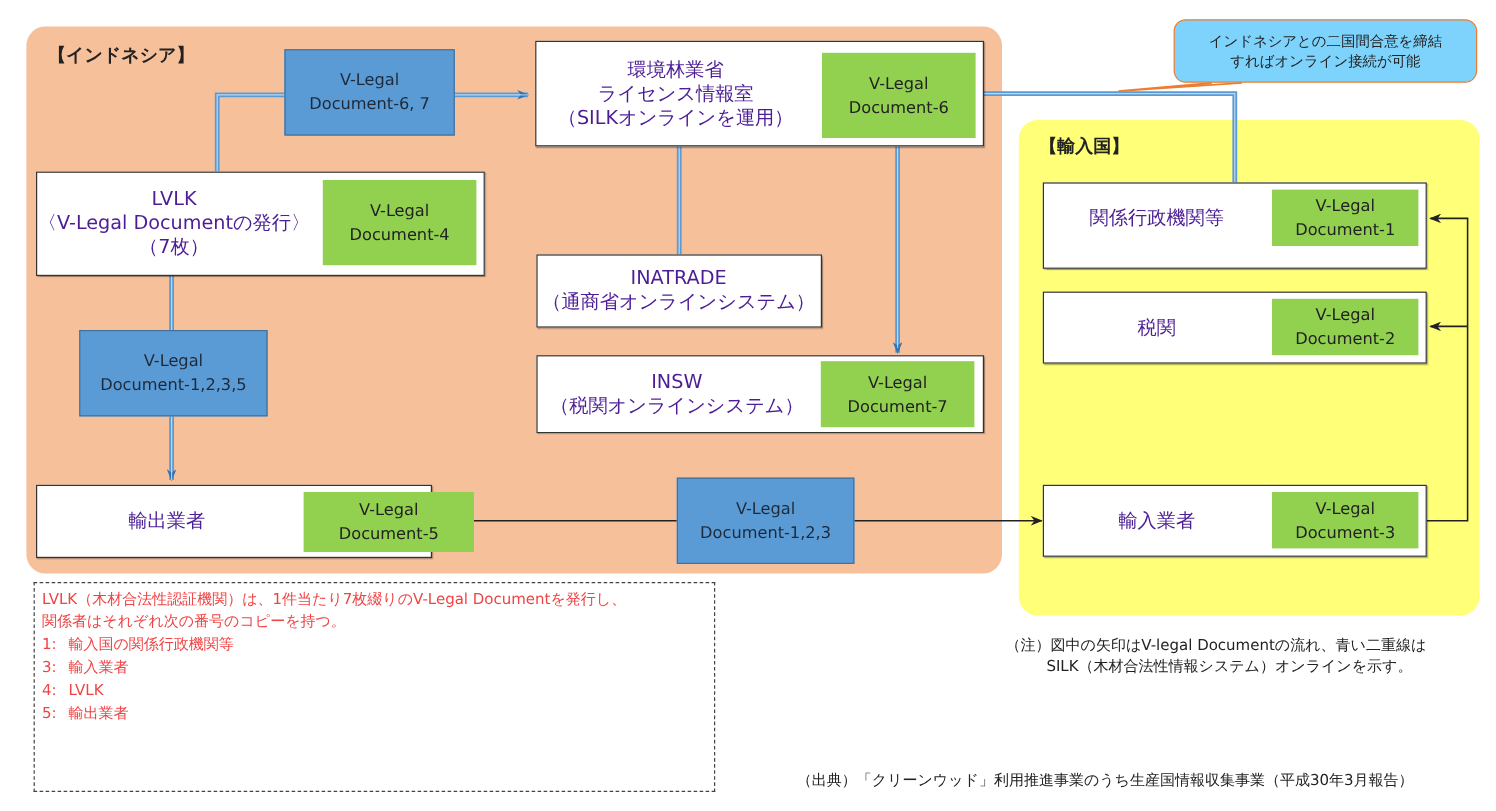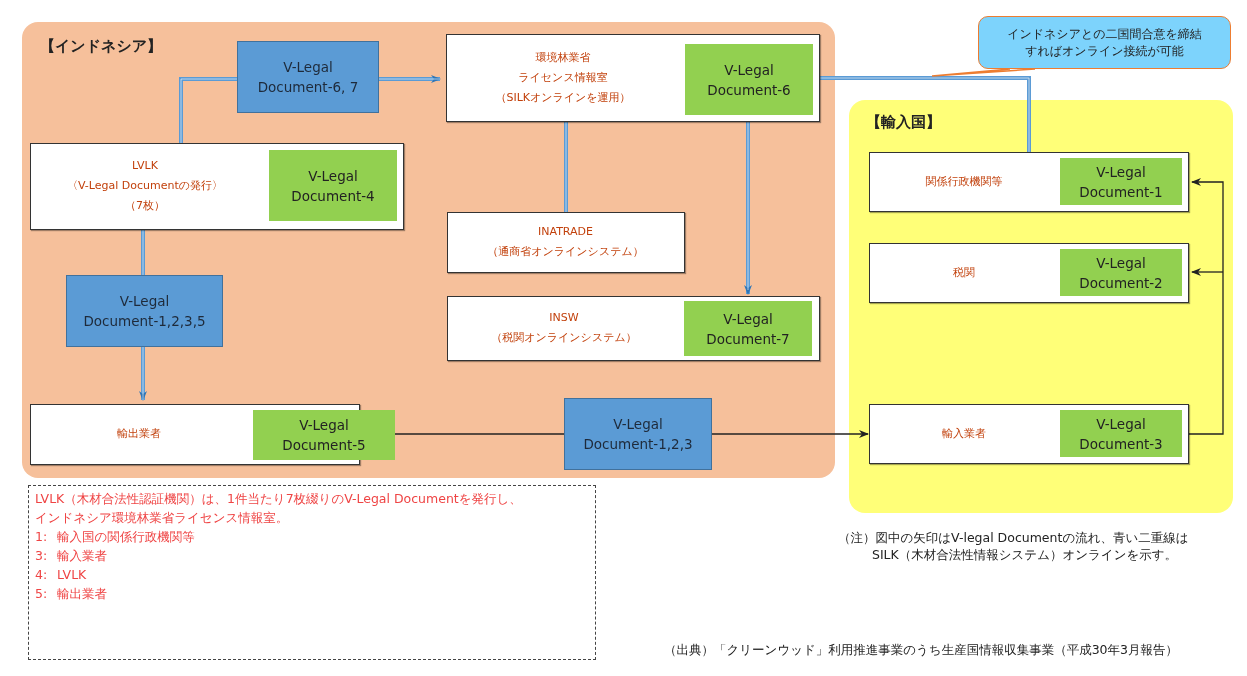--- a/index.html
+++ b/index.html
@@ -6,21 +6,21 @@
   html, body { width: 1247px; height: 676px; background: #ffffff; overflow: hidden; }
   body { position: relative; font-family: "DejaVu Sans", sans-serif; color: #222; }
 
   .panel { position: absolute; border-radius: 16px; }
   #panel-indonesia { left: 22px; top: 22px; width: 813px; height: 456px; background: #f6c09b; }
   #panel-importer { left: 849px; top: 100px; width: 384px; height: 413px; background: #ffff78; }
 
   .region-label { position: absolute; font-size: 15px; font-weight: bold; color: #222; }
 
   .node { position: absolute; background: #ffffff; border: 1.5px solid #333; box-shadow: 1px 1px 1px rgba(0,0,0,0.35); }
-  .node-text { position: absolute; display: flex; align-items: center; justify-content: center; text-align: center; font-size: 11px; line-height: 20px; white-space: pre-line; color: #c2410c; }
+  .node-text { position: absolute; display: flex; align-items: center; justify-content: center; text-align: center; font-size: 16px; line-height: 20px; white-space: pre-line; color: #4c1d95; }
   .doc-green { position: absolute; background: #92d050; display: flex; align-items: center; justify-content: center; text-align: center; font-size: 13.5px; line-height: 20px; white-space: pre-line; color: #222; }
 
   .doc-blue { position: absolute; background: #5b9bd5; border: 1px solid #41719c; display: flex; align-items: center; justify-content: center; text-align: center; font-size: 13.5px; line-height: 20px; white-space: pre-line; color: #1e2a3a; }
 
   svg#connectors { position: absolute; left: 0; top: 0; width: 1247px; height: 676px; pointer-events: none; }
 
   .callout { position: absolute; left: 978px; top: 16px; width: 253px; height: 53px; border: 1.5px solid #ed7d31; border-radius: 10px; background: #7dd3fc; display: flex; align-items: center; justify-content: center; text-align: center; font-size: 12px; line-height: 17px; white-space: pre-line; color: #222; }
 
   .legend-box { position: absolute; left: 28px; top: 485px; width: 568px; height: 175px; border: 1.5px dashed #444; padding: 3px 6px; font-size: 12.5px; line-height: 19px; color: #ef4444; }
   .legend-box .row { white-space: nowrap; }
@@ -120,21 +120,21 @@
   <div class="doc-green" style="left:236px; top:4px; width:128px; height:55px;">V-Legal
 Document-7</div>
 </div>
 
 <div class="node" style="left:30px; top:404px; width:330px; height:61px;">
   <div class="node-text" style="left:0; top:0; width:216px; height:58px;">輸出業者</div>
   <div class="doc-green" style="left:222px; top:5px; width:142px; height:50px;">V-Legal
 Document-5</div>
 </div>
 
-<div class="node" style="left:869px; top:152px; width:320px; height:60px;">
+<div class="node" style="left:869px; top:152px; width:320px; height:72px;">
   <div class="node-text" style="left:0; top:0; width:188px; height:57px;">関係行政機関等</div>
   <div class="doc-green" style="left:190px; top:5px; width:122px; height:47px;">V-Legal
 Document-1</div>
 </div>
 
 <div class="node" style="left:869px; top:243px; width:320px; height:60px;">
   <div class="node-text" style="left:0; top:0; width:188px; height:57px;">税関</div>
   <div class="doc-green" style="left:190px; top:5px; width:122px; height:47px;">V-Legal
 Document-2</div>
 </div>
@@ -143,21 +143,21 @@
   <div class="node-text" style="left:0; top:0; width:188px; height:57px;">輸入業者</div>
   <div class="doc-green" style="left:190px; top:5px; width:122px; height:47px;">V-Legal
 Document-3</div>
 </div>
 
 <div class="callout">インドネシアとの二国間合意を締結
 すればオンライン接続が可能</div>
 
 <div class="legend-box">
   <div class="row">LVLK（木材合法性認証機関）は、1件当たり7枚綴りのV-Legal Documentを発行し、</div>
-  <div class="row">インドネシア環境林業省ライセンス情報室。</div>
+  <div class="row">関係者はそれぞれ次の番号のコピーを持つ。</div>
   <div class="row"><span class="num">1:</span><span>輸入国の関係行政機関等</span></div>
   <div class="row"><span class="num">3:</span><span>輸入業者</span></div>
   <div class="row"><span class="num">4:</span><span>LVLK</span></div>
   <div class="row"><span class="num">5:</span><span>輸出業者</span></div>
 </div>
 
 <div class="note">
   <div>（注）図中の矢印はV-legal Documentの流れ、青い二重線は</div>
   <div class="l2">SILK（木材合法性情報システム）オンラインを示す。</div>
 </div>

